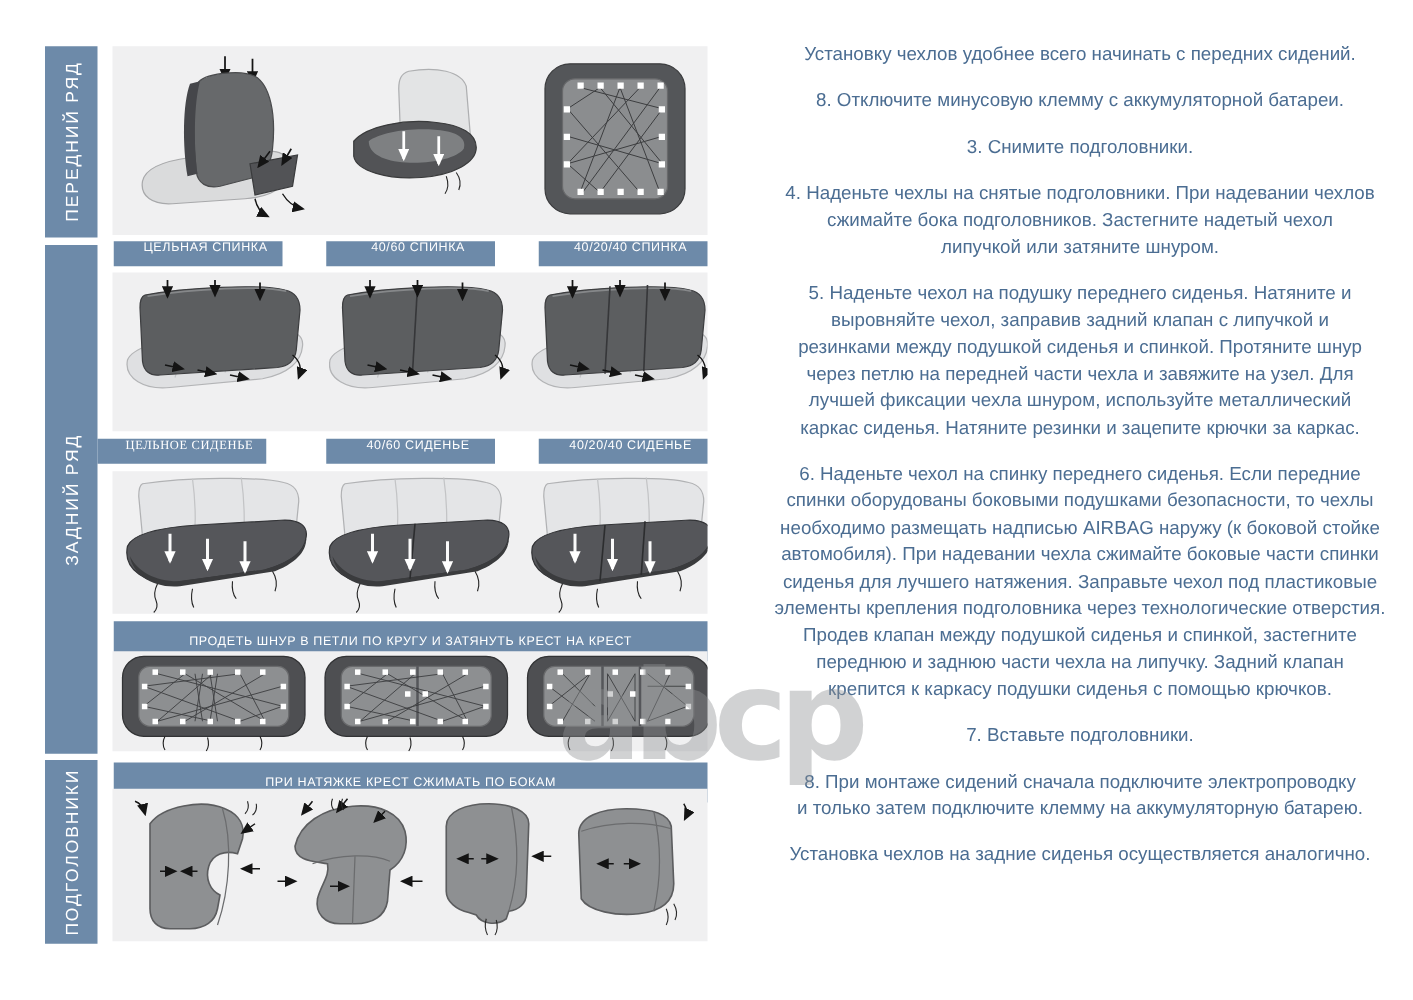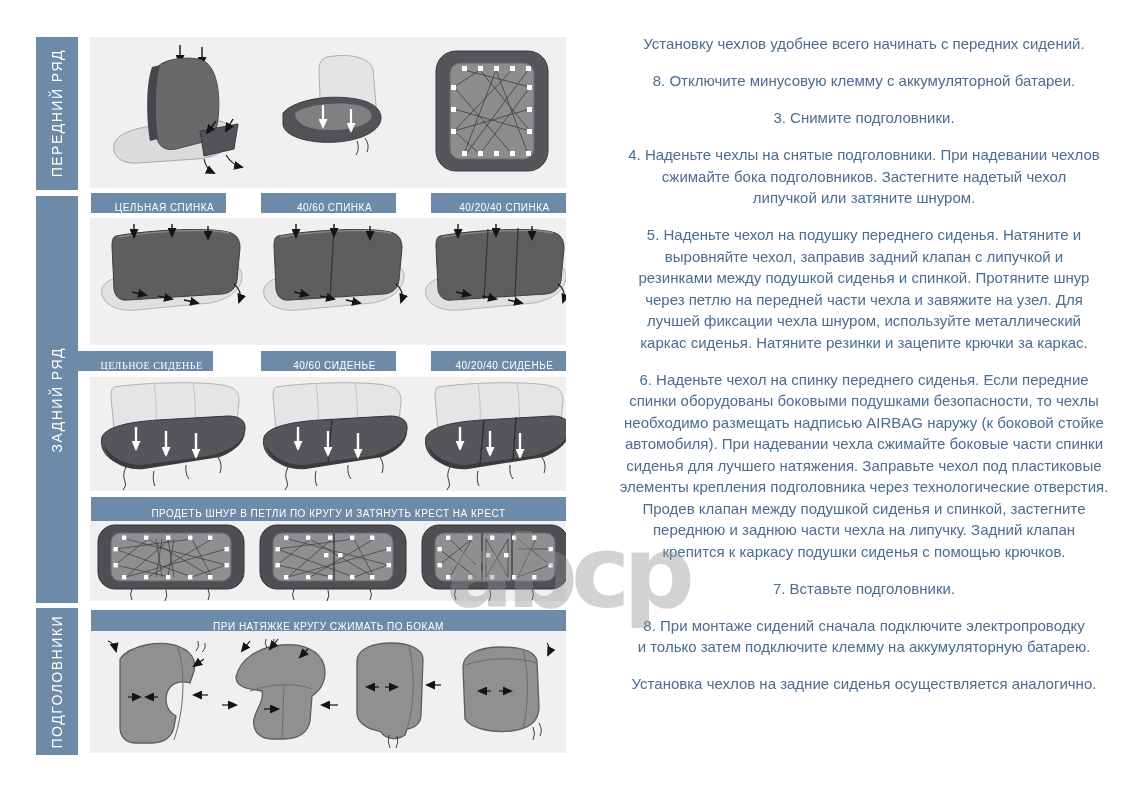--- a/index.html
+++ b/index.html
@@ -17,21 +17,21 @@
     writing-mode:vertical-rl; transform:rotate(180deg);
     color:#ffffff; font-size:14px; letter-spacing:1.5px; white-space:nowrap;
   }
   
   .panel { position:absolute; left:90px; width:476px; background:#f0f0f1; }
   .panel svg { display:block; }
   
   .hbar {
     position:absolute; height:20px; width:135px; background:#6d8aa9;
     color:#ffffff; font-size:10px; letter-spacing:0.5px;
-    display:flex; align-items:flex-end; justify-content:center; white-space:nowrap;padding-left:12px;
+    display:flex; align-items:flex-start; justify-content:center; white-space:nowrap;padding-left:12px;
   }
   .banner {
     position:absolute; left:91px; width:475px; height:32px; background:#6d8aa9;
     color:#ffffff; font-size:10px; letter-spacing:0.5px;
     display:flex; align-items:center; justify-content:center; white-space:nowrap;
   }
   
   .instructions {
     position:absolute; left:604px; top:33px; width:520px;
     color:#4b6d92; font-size:15px;text-align:center;
@@ -398,21 +398,21 @@
         <g fill="none" stroke="#242424" stroke-width="0.9">
           <path d="M36,66 q-3,6 0,11"></path>
             <path d="M70,67 q2,6 -1,11"></path>
             <path d="M112,66 q3,6 0,11"></path>
         </g>
       </g>
     </svg>
   </div>
 
   <div class="banner" style="top:610px;">
-      <span>ПРИ НАТЯЖКЕ КРУГУ СЖИМАТЬ ПО БОКАМ</span>
+      <span>ПРИ НАТЯЖКЕ КРЕСТ СЖИМАТЬ ПО БОКАМ</span>
     </div>
 
   <div class="panel" style="top:631px;height:122px;">
     <svg width="476" height="122" viewBox="0 0 476 122">
       <defs>
         <marker id="ke" markerWidth="10" markerHeight="9" refX="8" refY="4.5" orient="auto" markerUnits="userSpaceOnUse">
           <path d="M0,0 L10,4.5 L0,9 Z" fill="#141414"></path>
         </marker>
       </defs>
       <g transform="translate(10,8)">

